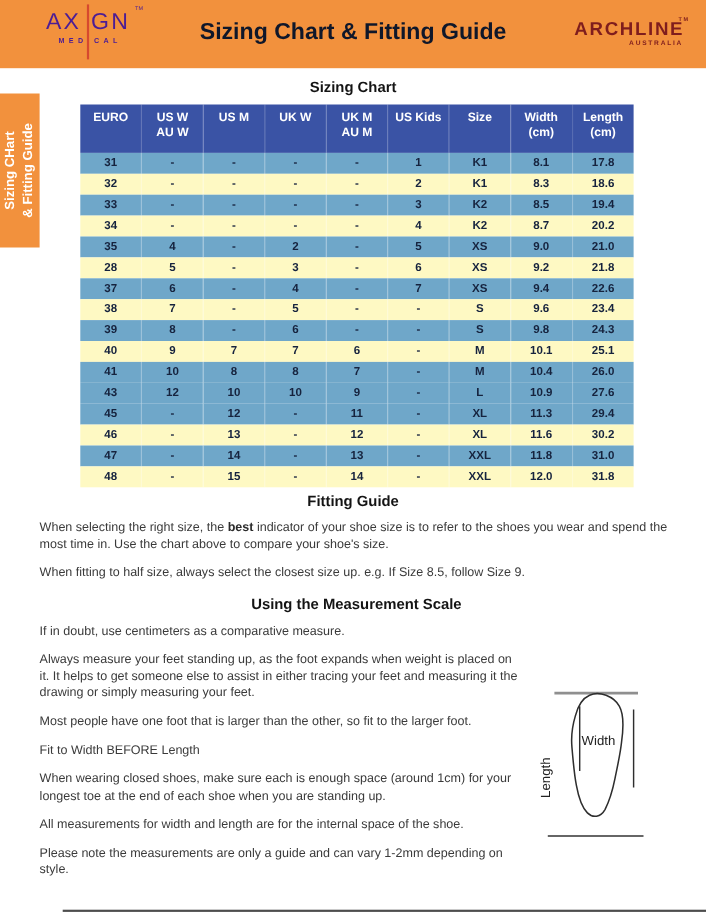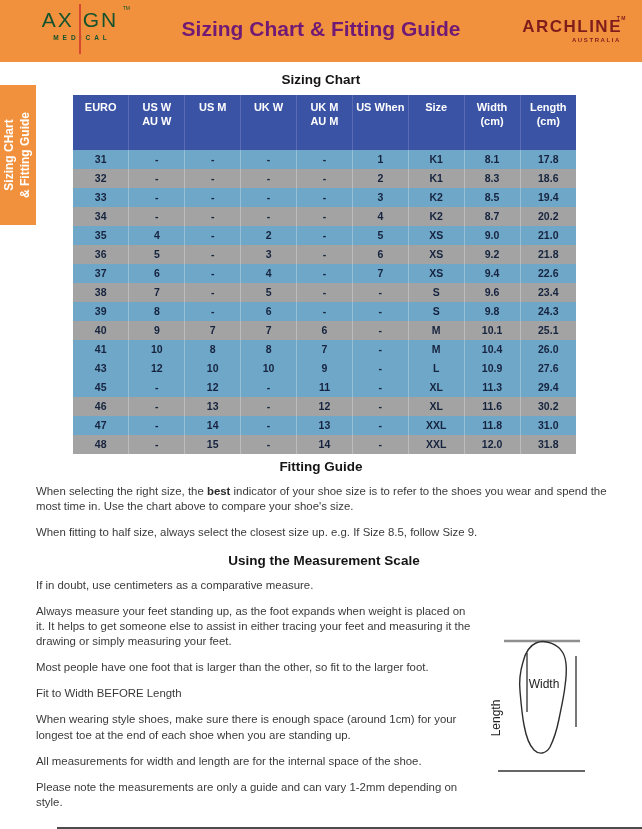--- a/index.html
+++ b/index.html
@@ -13,40 +13,40 @@
   }
 
   
   .top-bar {
     height:62px; width:100%;
     background:#F2913D;
     position:relative;
   }
   .axign {
     position:absolute; left:28px; top:9px;
-    width:104px; text-align:center; color:#14532d;
+    width:104px; text-align:center; color:#4c1d95;
   }
   .axign-row {
     display:flex; justify-content:center; gap:9px;
     font-size:21px; letter-spacing:2px; font-weight:400;
     position:relative; line-height:1;
   }
   .axign-tm { position:absolute; right:2px; top:-3px; font-size:5px; letter-spacing:0; }
   .axign-redline {
     position:absolute; left:50%; top:-5px;
     width:2px; height:50px;
     background:#D6492F; transform:translateX(-50%);
   }
   .axign-sub {
     font-size:6.5px; font-weight:bold; letter-spacing:4px;
     margin-top:5px; text-indent:4px; line-height:1;
   }
   .page-title {
     position:absolute; left:50%; top:17px; transform:translateX(-50%);
-    color:#701a75; font-size:21px; font-weight:bold; white-space:nowrap;
+    color:#0f172a; font-size:21px; font-weight:bold; white-space:nowrap;
   }
   .archline { position:absolute; right:20px; top:18px; text-align:right; color:#7f1d1d; }
   .archline-row { font-size:17px; font-weight:bold; letter-spacing:1.5px; line-height:1; position:relative; }
   .archline-tm { font-size:5px; position:absolute; top:-2px; right:-5px; }
   .archline-sub { font-size:6px; font-weight:bold; letter-spacing:1.6px; margin-top:2px; padding-right:1px; line-height:1; }
 
   
   .side-tab {
     position:absolute; left:0; top:85px;
     width:36px; height:140px;
@@ -71,33 +71,33 @@
   .t3 { margin-top:13px; margin-bottom:9px; }
 
   
   .size-table {
     border-collapse:collapse; table-layout:fixed;
     width:503px; margin:7px 0 0 73px;
   }
   .size-table th {
     background:#3A53A5; color:#fff;
     font-size:11px; font-weight:bold;
-    padding:6px 0 21px; vertical-align:top;
+    padding:6px 0 10px; vertical-align:top;
     border-right:1px solid rgba(255,255,255,0.15);
   }
   .size-table th div { line-height:1.25; }
   .size-table th:last-child { border-right:none; }
   .size-table td {
     text-align:center; font-size:10.5px; font-weight:bold;
     color:#16233E; height:19px; padding:0;
     border-right:1px solid rgba(255,255,255,0.28);
   }
   .size-table td:last-child { border-right:none;text-align:center; }
   tr.teal { background:#6FA7C9; }
-  tr.lav  { background:#a3a3a3; }
+  tr.lav  { background:#fef9c3; }
 
   
   .content { margin:0 30px 0 36px; }
   .content p {
     font-size:11.4px; color:#3a3a3a; line-height:1.32;
     margin:0 0 11px 0;
   }
   .content p b { color:#2b2b2b; }
 
   .measure-row { display:flex; }
@@ -158,21 +158,21 @@
           <div>US M</div>
         </th>
         <th>
           <div>UK W</div>
         </th>
         <th>
           <div>UK M</div>
           <div>AU M</div>
         </th>
         <th>
-          <div>US When</div>
+          <div>US Kids</div>
         </th>
         <th>
           <div>Size</div>
         </th>
         <th>
           <div>Width</div>
           <div>(cm)</div>
         </th>
         <th>
           <div>Length</div>
@@ -230,21 +230,21 @@
         <td>4</td>
         <td>-</td>
         <td>2</td>
         <td>-</td>
         <td>5</td>
         <td>XS</td>
         <td>9.0</td>
         <td>21.0</td>
       </tr>
       <tr class="lav">
-        <td>36</td>
+        <td>28</td>
         <td>5</td>
         <td>-</td>
         <td>3</td>
         <td>-</td>
         <td>6</td>
         <td>XS</td>
         <td>9.2</td>
         <td>21.8</td>
       </tr>
       <tr class="teal">
@@ -368,21 +368,21 @@
 
   <h2 class="section-title t3">Using the Measurement Scale</h2>
 
   <p>If in doubt, use centimeters as a comparative measure.</p>
 
   <div class="measure-row">
     <div class="measure-left">
       <p>Always measure your feet standing up, as the foot expands when weight is placed on it. It helps to get someone else to assist in either tracing your feet and measuring it the drawing or simply measuring your feet.</p>
       <p>Most people have one foot that is larger than the other, so fit to the larger foot.</p>
       <p>Fit to Width BEFORE Length</p>
-      <p>When wearing style shoes, make sure there is enough space (around 1cm) for your longest toe at the end of each shoe when you are standing up.</p>
+      <p>When wearing closed shoes, make sure each is enough space (around 1cm) for your longest toe at the end of each shoe when you are standing up.</p>
       <p>All measurements for width and length are for the internal space of the shoe.</p>
       <p>Please note the measurements are only a guide and can vary 1-2mm depending on style.</p>
     </div>
     <div class="measure-right">
       <svg width="128" height="152" viewBox="0 0 128 152">
         <line x1="20" y1="15" x2="96" y2="15" stroke="#8f8f8f" stroke-width="2.5"></line>
         <path d="M52,17 C45,20 41,28 39,36 C36,46 35,55 36,65 C37,77 38,89 40,99 C42,110 45,119 50,124 C55,129 62,128 66,121 C70,113 73,103 75,93 C77,83 80,70 81,60 C83,46 83,34 79,27 C74,18 61,13 52,17 Z" fill="none" stroke="#2e2e2e" stroke-width="1.4"></path>
         <line x1="43" y1="27" x2="43" y2="86" stroke="#2e2e2e" stroke-width="1.3"></line>
         <line x1="92" y1="30" x2="92" y2="101" stroke="#2e2e2e" stroke-width="1.3"></line>
         <text x="60" y="62" font-size="12" fill="#222" text-anchor="middle">Width</text>

